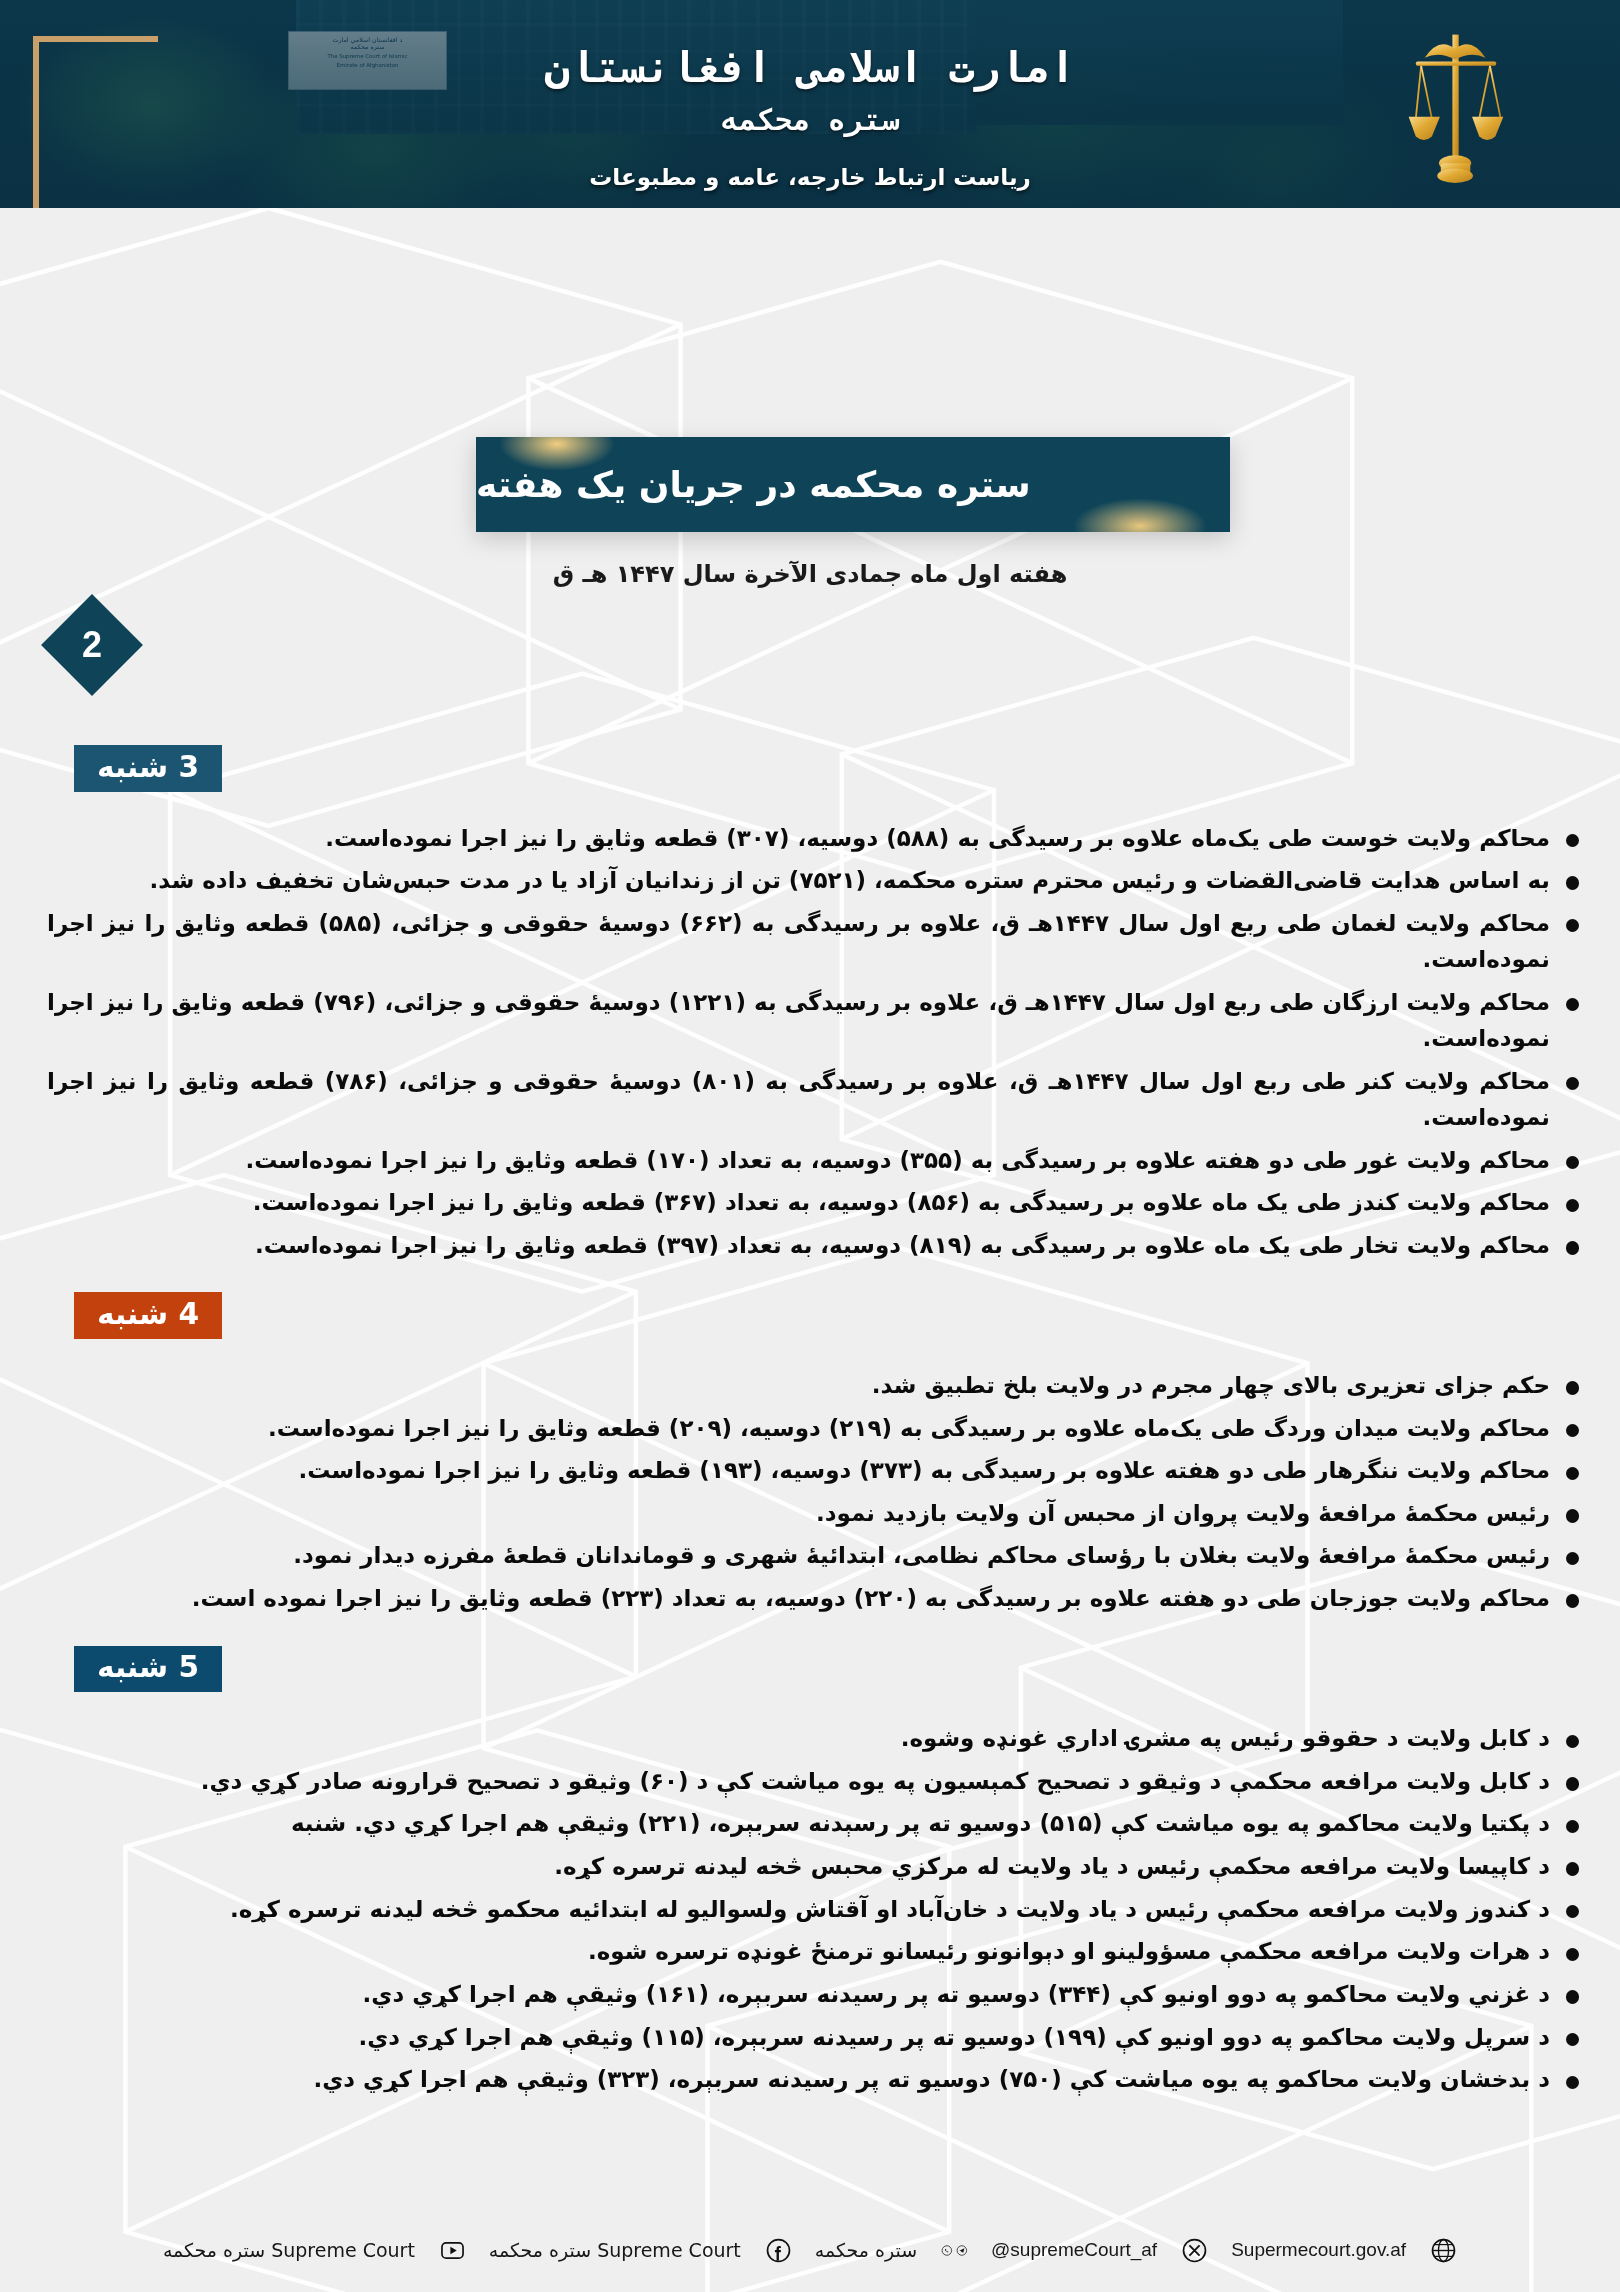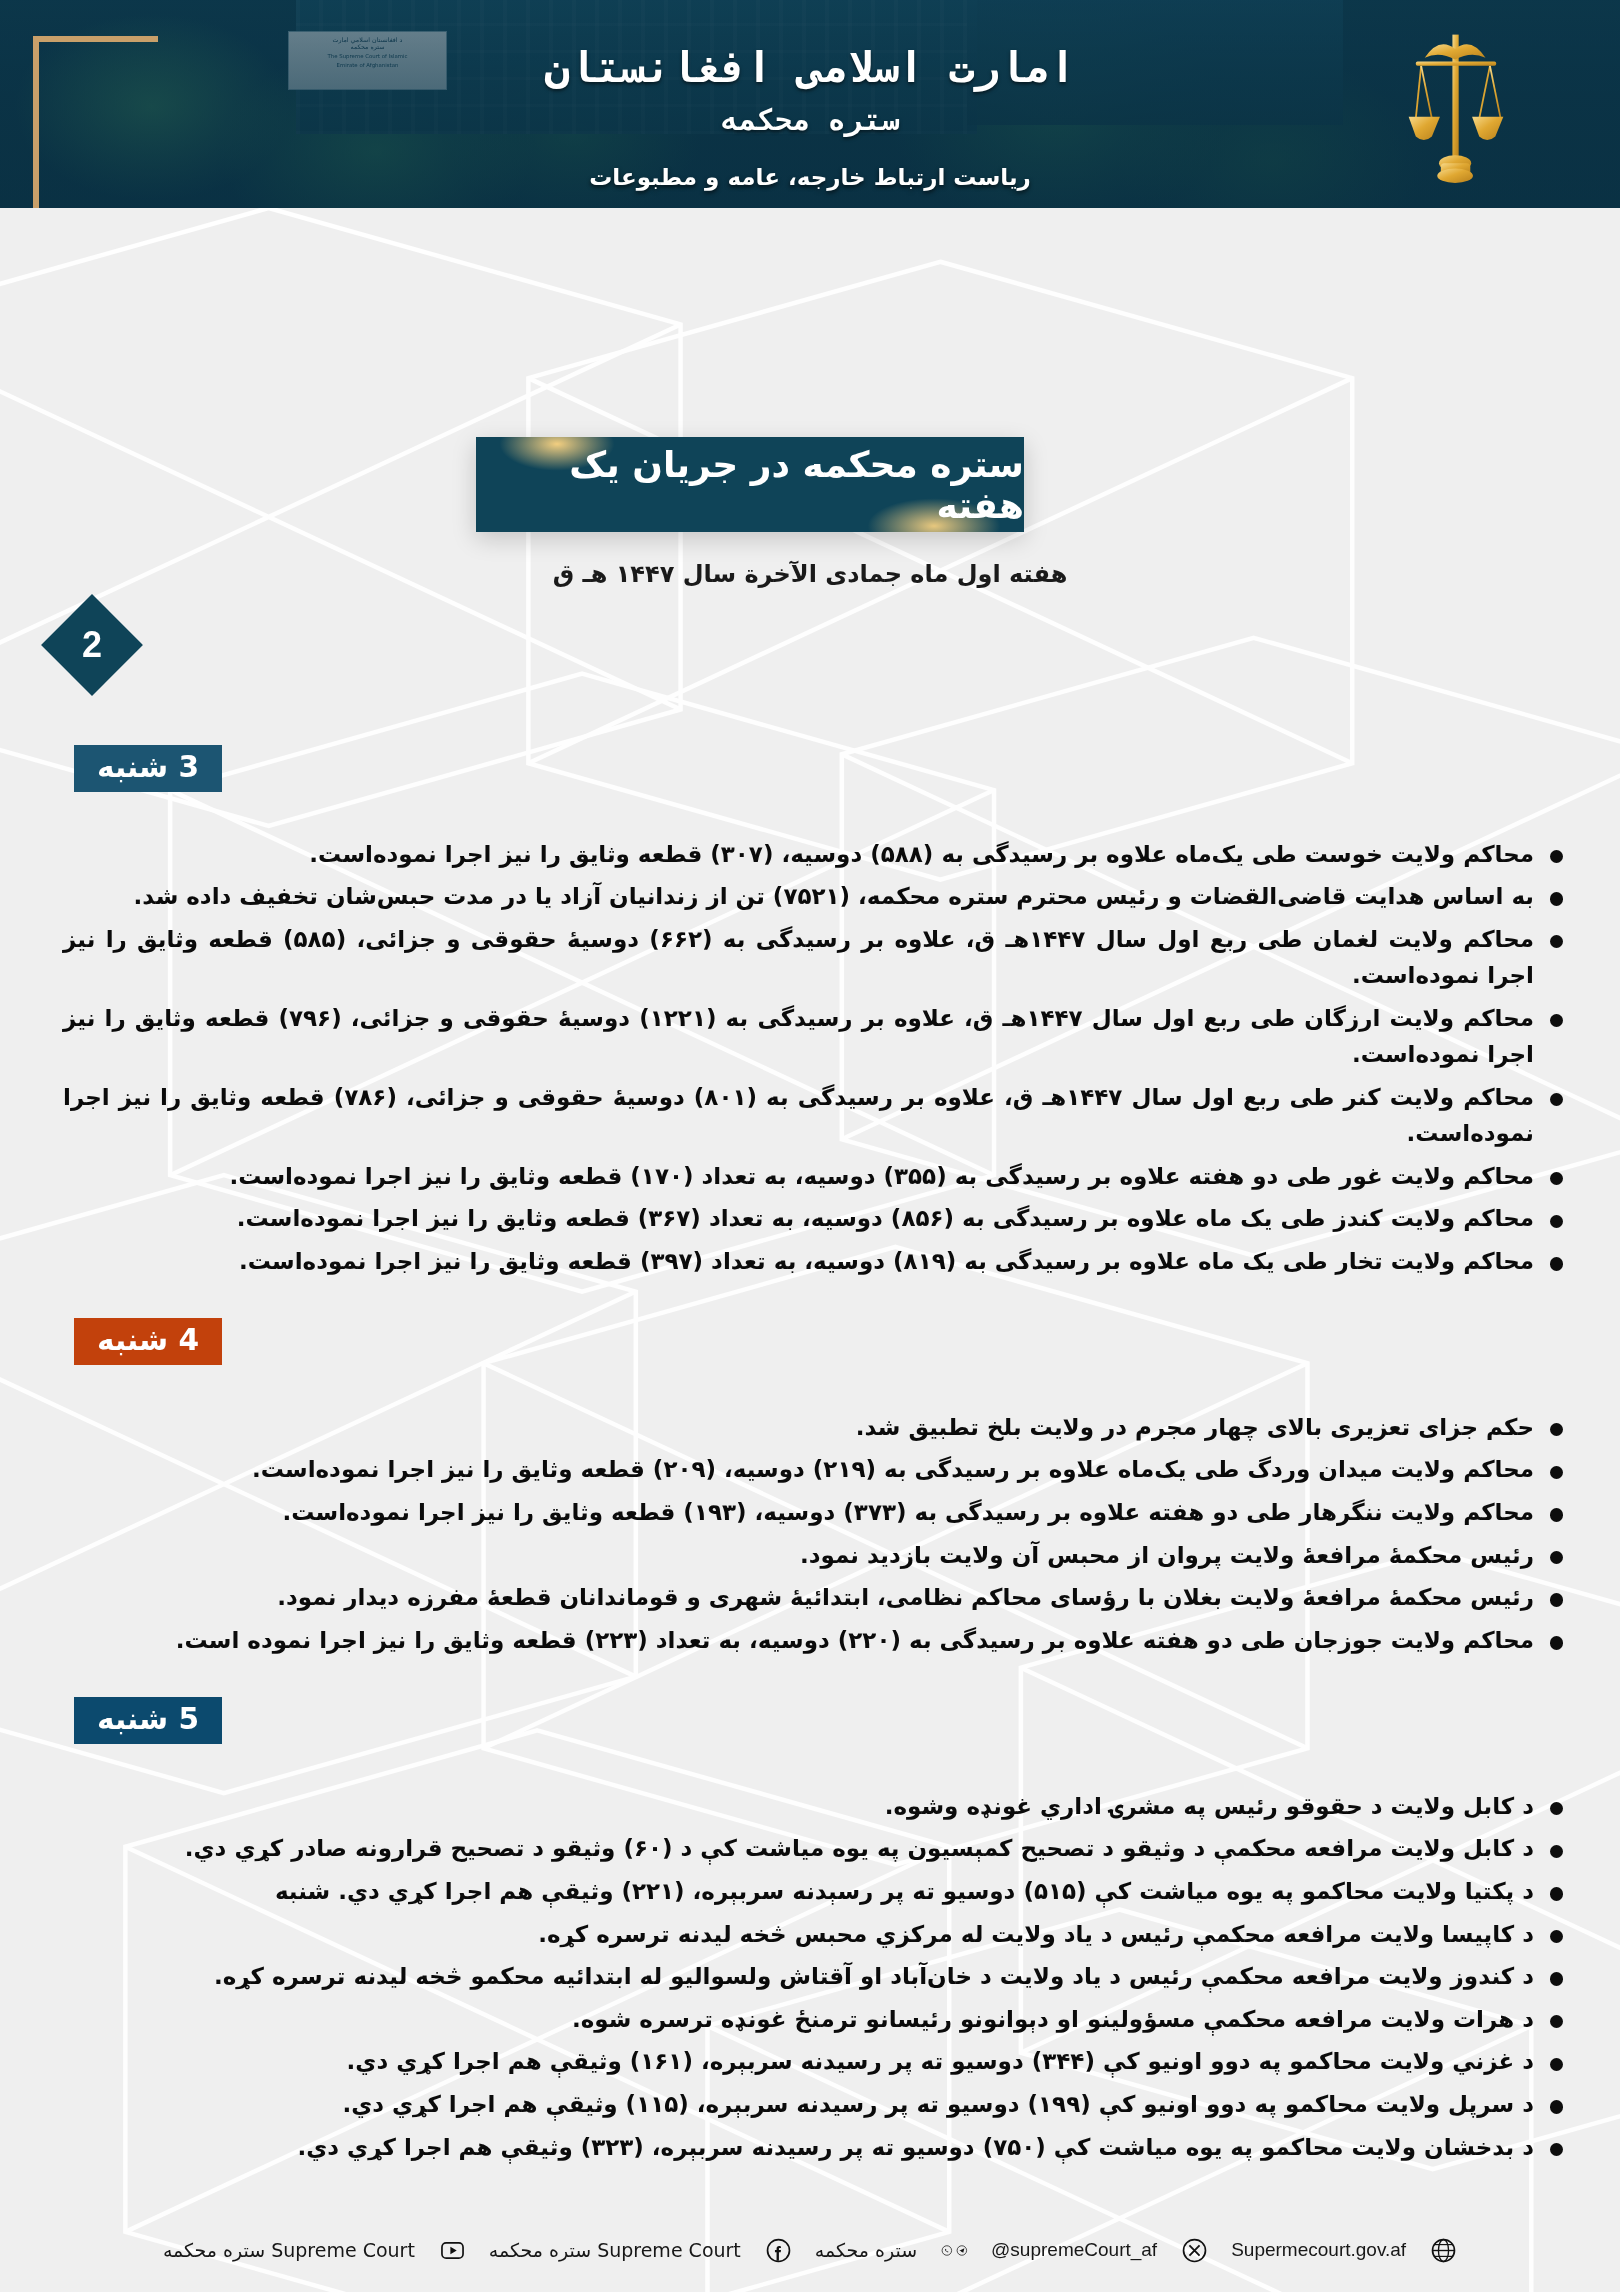--- a/index.html
+++ b/index.html
@@ -104,21 +104,21 @@
   .diamond span{
     position:absolute; inset:0;
     display:flex; align-items:center; justify-content:center;
     transform:rotate(-45deg);
     color:#fff; font-size:36px; font-weight:bold;
     font-family:"Liberation Sans",sans-serif;
   }
 
   .title-banner{
     position:absolute; left:476px; top:229px;
-    width:548px; height:95px;
+    width:754px; height:95px;
     background:#0f4458;
     box-shadow:0 7.2px 23px rgba(0,0,0,.18);
     display:flex; align-items:center; justify-content:flex-end;
     overflow:hidden;
   }
   .title-banner .glow-a{
     position:absolute; left:23px; top:-19.7px; width:116px; height:54px;
     background:radial-gradient(ellipse at center, rgba(255,214,130,.95), rgba(255,200,100,0) 70%);
   }
   .title-banner .glow-b{
@@ -138,21 +138,21 @@
   .section{ position:relative; }
   .day-badge{
     background:#1c5572; color:#fff;
     font-size:29.6px; font-weight:bold;
     padding:4.5px 23px 8px 23px;
     display:inline-block;
     float:left;
     margin-bottom:28px;
   }
   .badge-row{ overflow:hidden; padding-left:27px; }
-  ul.bullets{ list-style:none; margin:16px; padding:0 0 0 0; }
+  ul.bullets{ list-style:none; margin:0; padding:0 0 0 0; }
   ul.bullets li{
     position:relative;
     font-size:23px;
     line-height:1.58;
     color:#0b0b0b;
     padding-right:38px;
     margin-bottom:6.3px;
     text-align:justify;
     font-weight:600;
   }

